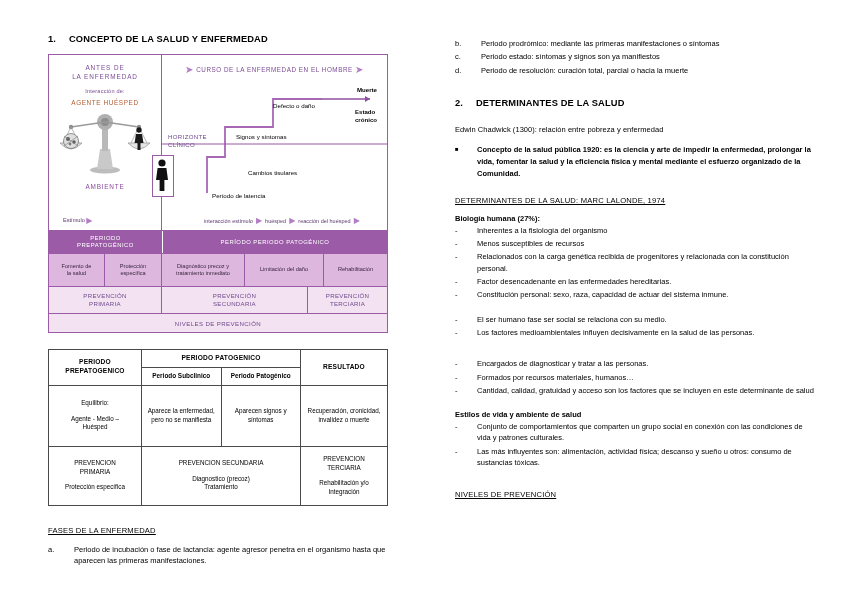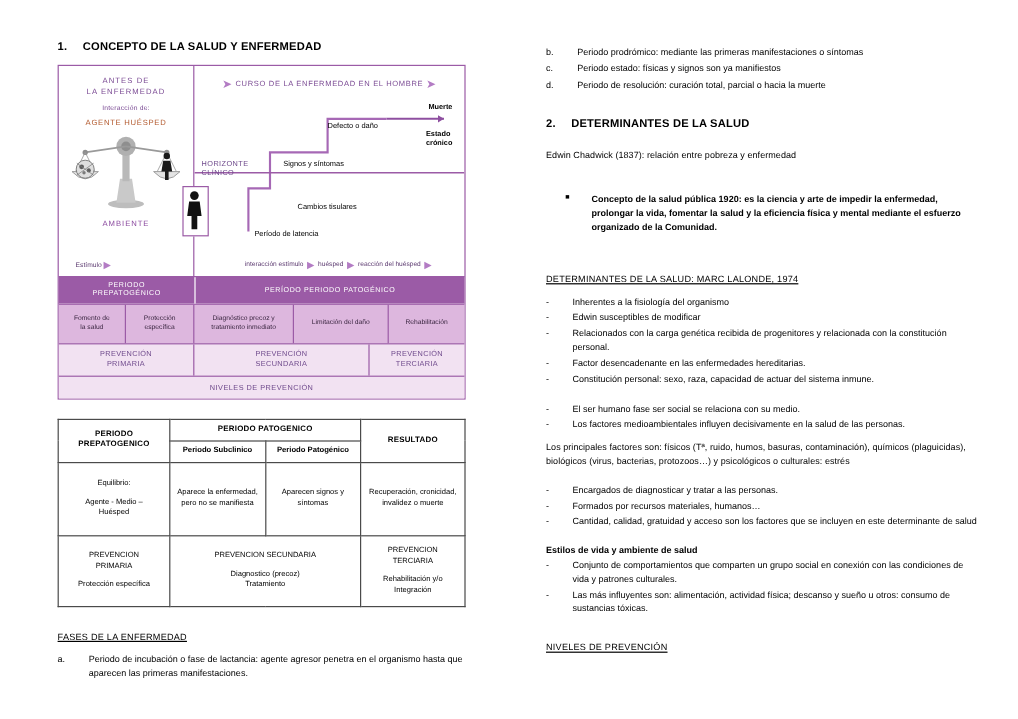--- a/index.html
+++ b/index.html
@@ -69,21 +69,21 @@
   .lettered-list { margin: 0; padding: 0; list-style: none; }
   .lettered-list li {
     display: flex;
     font-size: 7.5px;
     line-height: 1.5;
     margin-bottom: 2px;
   }
   .lettered-list li .marker { width: 26px; flex: none; }
   .lettered-list li .txt { flex: 1; }
 
-  .sq-list { margin: 16px; padding: 0; list-style: none; }
+  .sq-list { margin: 0; padding: 0; list-style: none; }
   .sq-list li {
     display: flex;
     font-size: 7.5px;
     line-height: 1.58;
     font-weight: bold;
   }
   .sq-list li .marker {
     width: 22px; flex: none; font-size: 6px; line-height: 1.9;
   }
   .sq-list li .txt { flex: 1; }
@@ -558,64 +558,65 @@
 
   <div class="col-right">
 
     <ul class="lettered-list">
       <li>
         <span class="marker">b.</span>
         <span class="txt">Periodo prodrómico: mediante las primeras manifestaciones o síntomas</span>
       </li>
       <li>
         <span class="marker">c.</span>
-        <span class="txt">Periodo estado: físicas y signos son ya manifiestos</span>
+        <span class="txt">Periodo estado: síntomas y signos son ya manifiestos</span>
       </li>
       <li>
         <span class="marker">d.</span>
         <span class="txt">Periodo de resolución: curación total, parcial o hacia la muerte</span>
       </li>
     </ul>
 
     <div class="spacer-20"></div>
 
     <div class="sec-heading">
       <span class="num">2.</span>
       <span>DETERMINANTES DE LA SALUD</span>
     </div>
 
     <div class="spacer-6"></div>
 
     <div class="para">
-      <span>Edwin Chadwick (1837): relación entre pobreza y enfermedad</span><br>
+      <span>Edwin Chadwick (1300): relación entre pobreza y enfermedad</span><br>
     </div>
 
     <div class="spacer-9"></div>
 
     <ul class="sq-list">
       <li>
         <span class="marker">■</span>
         <span class="txt">Concepto de la salud pública 1920: es la ciencia y arte de impedir la enfermedad, prolongar la vida, fomentar la salud y la eficiencia física y mental mediante el esfuerzo organizado de la Comunidad.</span>
       </li>
     </ul>
 
     <div class="spacer-16"></div>
 
     <div class="underline-heading">DETERMINANTES DE LA SALUD: MARC LALONDE, 1974</div>
 
     <div class="spacer-9"></div>
 
+    <div class="subhead">Biología humana (27%):</div>
     <ul class="dash-list">
       <li>
         <span class="marker">-</span>
         <span class="txt">Inherentes a la fisiología del organismo</span>
       </li>
       <li>
         <span class="marker">-</span>
-        <span class="txt">Edwin susceptibles de modificar</span>
+        <span class="txt">Menos susceptibles de recursos</span>
       </li>
       <li>
         <span class="marker">-</span>
         <span class="txt">Relacionados con la carga genética recibida de progenitores y relacionada con la constitución personal.</span>
       </li>
       <li>
         <span class="marker">-</span>
         <span class="txt">Factor desencadenante en las enfermedades hereditarias.</span>
       </li>
       <li>
@@ -630,21 +631,20 @@
       <li>
         <span class="marker">-</span>
         <span class="txt">El ser humano fase ser social se relaciona con su medio.</span>
       </li>
       <li>
         <span class="marker">-</span>
         <span class="txt">Los factores medioambientales influyen decisivamente en la salud de las personas.</span>
       </li>
     </ul>
     <div class="spacer-6"></div>
-    <div class="para">Los principales factores son: físicos (Tª, ruido, humos, basuras, contaminación), químicos (plaguicidas), biológicos (virus, bacterias, protozoos…) y psicológicos o culturales: estrés</div>
 
     <div class="spacer-12"></div>
 
     <ul class="dash-list">
       <li>
         <span class="marker">-</span>
         <span class="txt">Encargados de diagnosticar y tratar a las personas.</span>
       </li>
       <li>
         <span class="marker">-</span>

